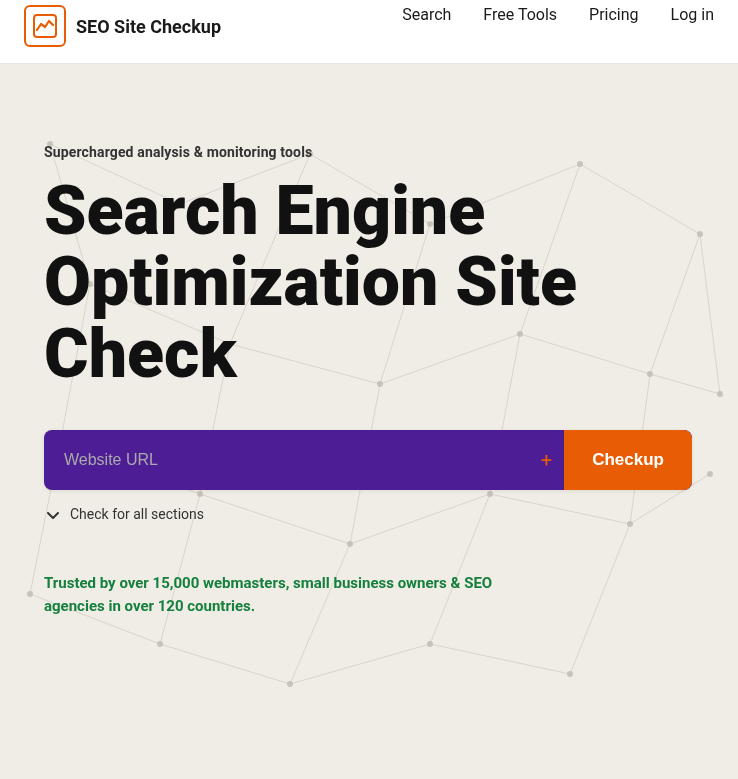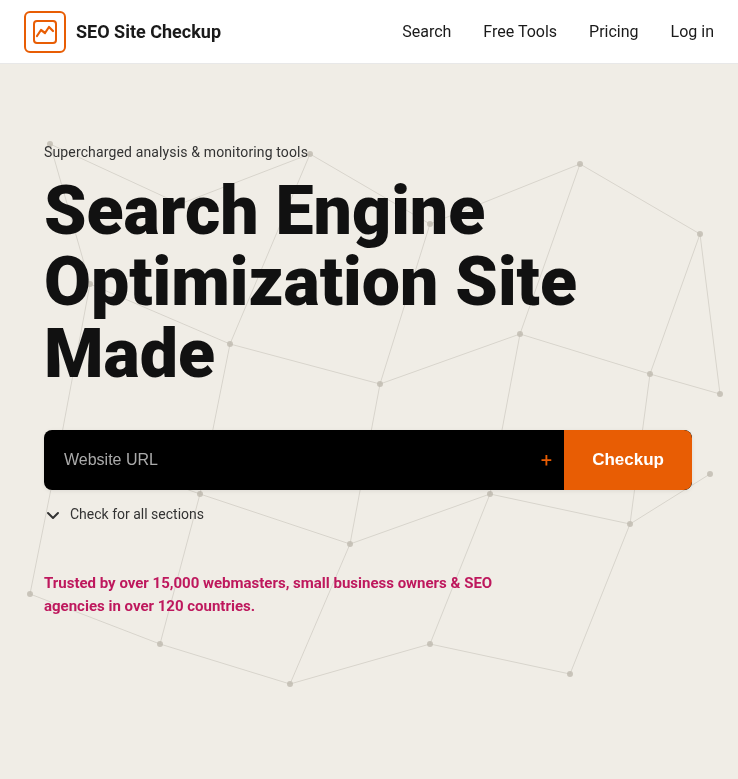--- a/index.html
+++ b/index.html
@@ -13,22 +13,22 @@
       background: #f5f4f0;
       width: 738px;
       min-height: 779px;
       overflow-x: hidden;
     }
 
     
     .navbar {
       background: #fff;
       display: flex;
-      align-items: center;
-      padding: 17px 24px;
+      align-items: flex-start;
+      padding: 5px 24px;
       height: 64px;
       border-bottom: 1px solid #e8e8e8;
       position: relative;
       z-index: 10;
     }
 
     .logo-container {
       display: flex;
       align-items: center;
       gap: 10px;
@@ -92,40 +92,40 @@
       pointer-events: none;
     }
 
     .hero-content {
       position: relative;
       z-index: 2;
     }
 
     .hero-subtitle {
       font-size: 14px;
-      font-weight: 400;
+      font-weight: 700;
       color: #333;
       margin-bottom: 16px;
       letter-spacing: 0.01em;
     }
 
     .hero-title {
       font-size: 68px;
       font-weight: 900;
       color: #111;
       line-height: 1.05;
       margin-bottom: 40px;
       max-width: 640px;
     }
 
     
     .url-input-row {
       display: flex;
       align-items: center;
-      background: #000000;
+      background: #4c1d95;
       border-radius: 8px;
       overflow: hidden;
       max-width: 648px;
       height: 60px;
       box-shadow: 0 1px 4px rgba(0,0,0,0.08);
     }
 
     .url-input {
       flex: 1;
       border: none;
@@ -183,21 +183,21 @@
 
     .check-sections-label {
       font-size: 14px;
       color: #333;
     }
 
     
     .trusted-text {
       font-size: 15px;
       font-weight: 700;
-      color: #be185d;
+      color: #15803d;
       margin-top: 48px;
       max-width: 480px;
       line-height: 1.5;
     }
   </style>
 </head>
 <body>
 
 <nav class="navbar">
   <div class="logo-container">
@@ -287,21 +287,21 @@
     </g>
   </svg>
 
   <div class="hero-content">
 
     <p class="hero-subtitle">Supercharged analysis &amp; monitoring tools</p>
 
     <h1 class="hero-title">
       <span>Search Engine</span><br>
       <span>Optimization Site</span><br>
-      <span>Made</span>
+      <span>Check</span>
     </h1>
 
     <div class="url-input-row">
       <input class="url-input" type="text" placeholder="Website URL" style="">
       <span class="plus-icon">+</span>
       <button class="checkup-btn">Checkup</button>
     </div>
 
     <div class="check-sections-row">
       <span class="chevron-icon">

